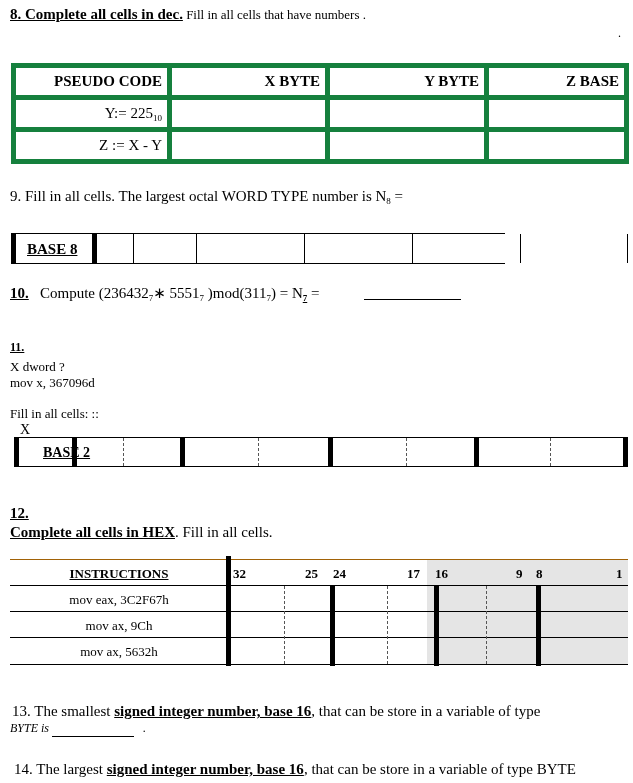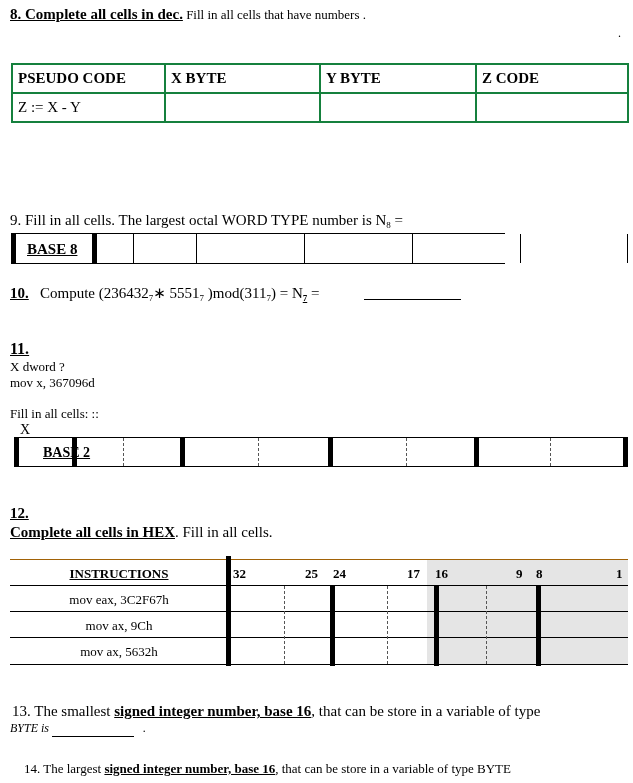--- a/index.html
+++ b/index.html
@@ -12,21 +12,21 @@
   .t13 { font-size: 13px; }
   .b { font-weight: bold; text-decoration: underline; }
   sub { font-size: 9px; vertical-align: -3px; line-height: 0; }
 
   
   table.q8 {
     position: absolute; left: 11px; top: 63px; border-collapse: collapse;
     width: 618px;
   }
   table.q8 td, table.q8 th {
-    border: 2px solid #15803d; height: 27px; padding: 0 5px; text-align: left;
+    border: 5px solid #15803d; height: 27px; padding: 0 5px; text-align: right;
     font-size: 15px; font-weight: normal; vertical-align: middle;
   }
   table.q8 th { font-weight: bold; }
 
   
   .q9row { position: absolute; left: 11px; top: 233px; width: 494px; height: 29px;
     border-top: 1px solid #000; border-bottom: 1px solid #000; }
   .q9row .cell { position: absolute; top: 0; height: 29px; border-right: 1px solid #000; }
 
   
@@ -53,53 +53,59 @@
   <span class="b" style="font-size:15px;">8. Complete all cells in dec.</span><span class="t13"> Fill in all cells that have numbers .</span>
 </div>
 <div class="abs" style="left:618px; top:26px; font-size:12px;">.</div>
 
 <table class="q8">
   <tbody>
       <tr>
     <th style="width:141px;">PSEUDO CODE</th>
     <th style="width:143px;">X BYTE</th>
     <th style="width:144px;">Y BYTE</th>
-    <th>Z CODE</th>
+    <th>Z BASE</th>
+  </tr>
+  <tr>
+    <td><span>Y:= 225</span><sub>10</sub></td>
+    <td></td>
+    <td></td>
+    <td></td>
   </tr>
   <tr>
     <td><span>Z := X - Y</span></td>
     <td></td>
     <td></td>
     <td></td>
   </tr>
 </tbody>
   </table>
 
-<div class="abs" style="left:10px; top:212px; font-size:15px;">
+<div class="abs" style="left:10px; top:188px; font-size:15px;">
   <span>9. Fill in all cells.  The largest octal WORD TYPE  number is N</span><sub>8</sub><span> =</span>
 </div>
 <div class="q9row">
   <div class="abs" style="left:0; top:-1px; width:5px; height:31px; background:#000;"></div>
   <div class="abs b" style="left:16px; top:7px; font-size:15px;">BASE 8</div>
   <div class="abs" style="left:81px; top:-1px; width:5px; height:31px; background:#000;"></div>
   <div class="cell" style="left:86px; width:36px;"></div>
   <div class="cell" style="left:123px; width:62px;"></div>
   <div class="cell" style="left:186px; width:107px;"></div>
   <div class="cell" style="left:294px; width:107px;"></div>
   <div class="cell" style="left:402px; width:107px;"></div>
   <div class="cell" style="left:510px; width:106px;"></div>
 </div>
 
 <div class="abs" style="left:10px; top:284px; font-size:15px;">
   <span class="b">10.</span>&nbsp;&nbsp;
   <span>Compute (236432</span><sub>7</sub><span>∗ 5551</span><sub>7</sub><span> )mod(311</span><sub>7</sub><span>) = N</span><sub class="b">7</sub><span> =</span>
 </div>
 <div class="abs" style="left:364px; top:299px; width:97px; height:1px; background:#000;"></div>
 
-<div class="abs b" style="left:10px; top:340px; font-size:16px;">11.</div>
+<div class="abs b" style="left:10px; top:340px; font-size:12px;">11.</div>
 <div class="abs t13" style="left:10px; top:359px;">X dword  ?</div>
 <div class="abs t13" style="left:10px; top:375px;">mov x, 367096d</div>
 <div class="abs t13" style="left:10px; top:406px;">Fill in all  cells: ::</div>
 <div class="abs t14" style="left:20px; top:422px;">X</div>
 <div class="q11row">
   <div class="thick" style="left:0;"></div>
   <div class="abs b" style="left:6px; top:7px; font-size:14px;padding-left:23px;">BASE 2</div>
   <div class="thick" style="left:58px;"></div>
   <div class="dash" style="left:109px;"></div>
   <div class="thick" style="left:166px;"></div>
@@ -150,15 +156,15 @@
 
 <div class="abs" style="left:12px; top:703px; font-size:15px;">
   <span>13.</span><span> The smallest  </span><span class="b">signed integer number, base 16</span><span>, that can be store in a variable of type</span>
 </div>
 <div class="abs" style="left:10px; top:721px; font-size:12px;font-style:italic;">
   <span>BYTE is</span>
   <span class="blank" style="width:82px;">&nbsp;</span>
   &nbsp;&nbsp;<span>.</span>
 </div>
 
-<div class="abs" style="left:24px; top:761px; font-size:13px; white-space:nowrap;">
+<div class="abs" style="left:14px; top:761px; font-size:15px; white-space:nowrap;">
   <span>14</span><span>. The largest   </span><span class="b">signed integer number, base 16</span><span>, that can be store in a variable of type BYTE</span>
 </div>
 
 </body></html>

